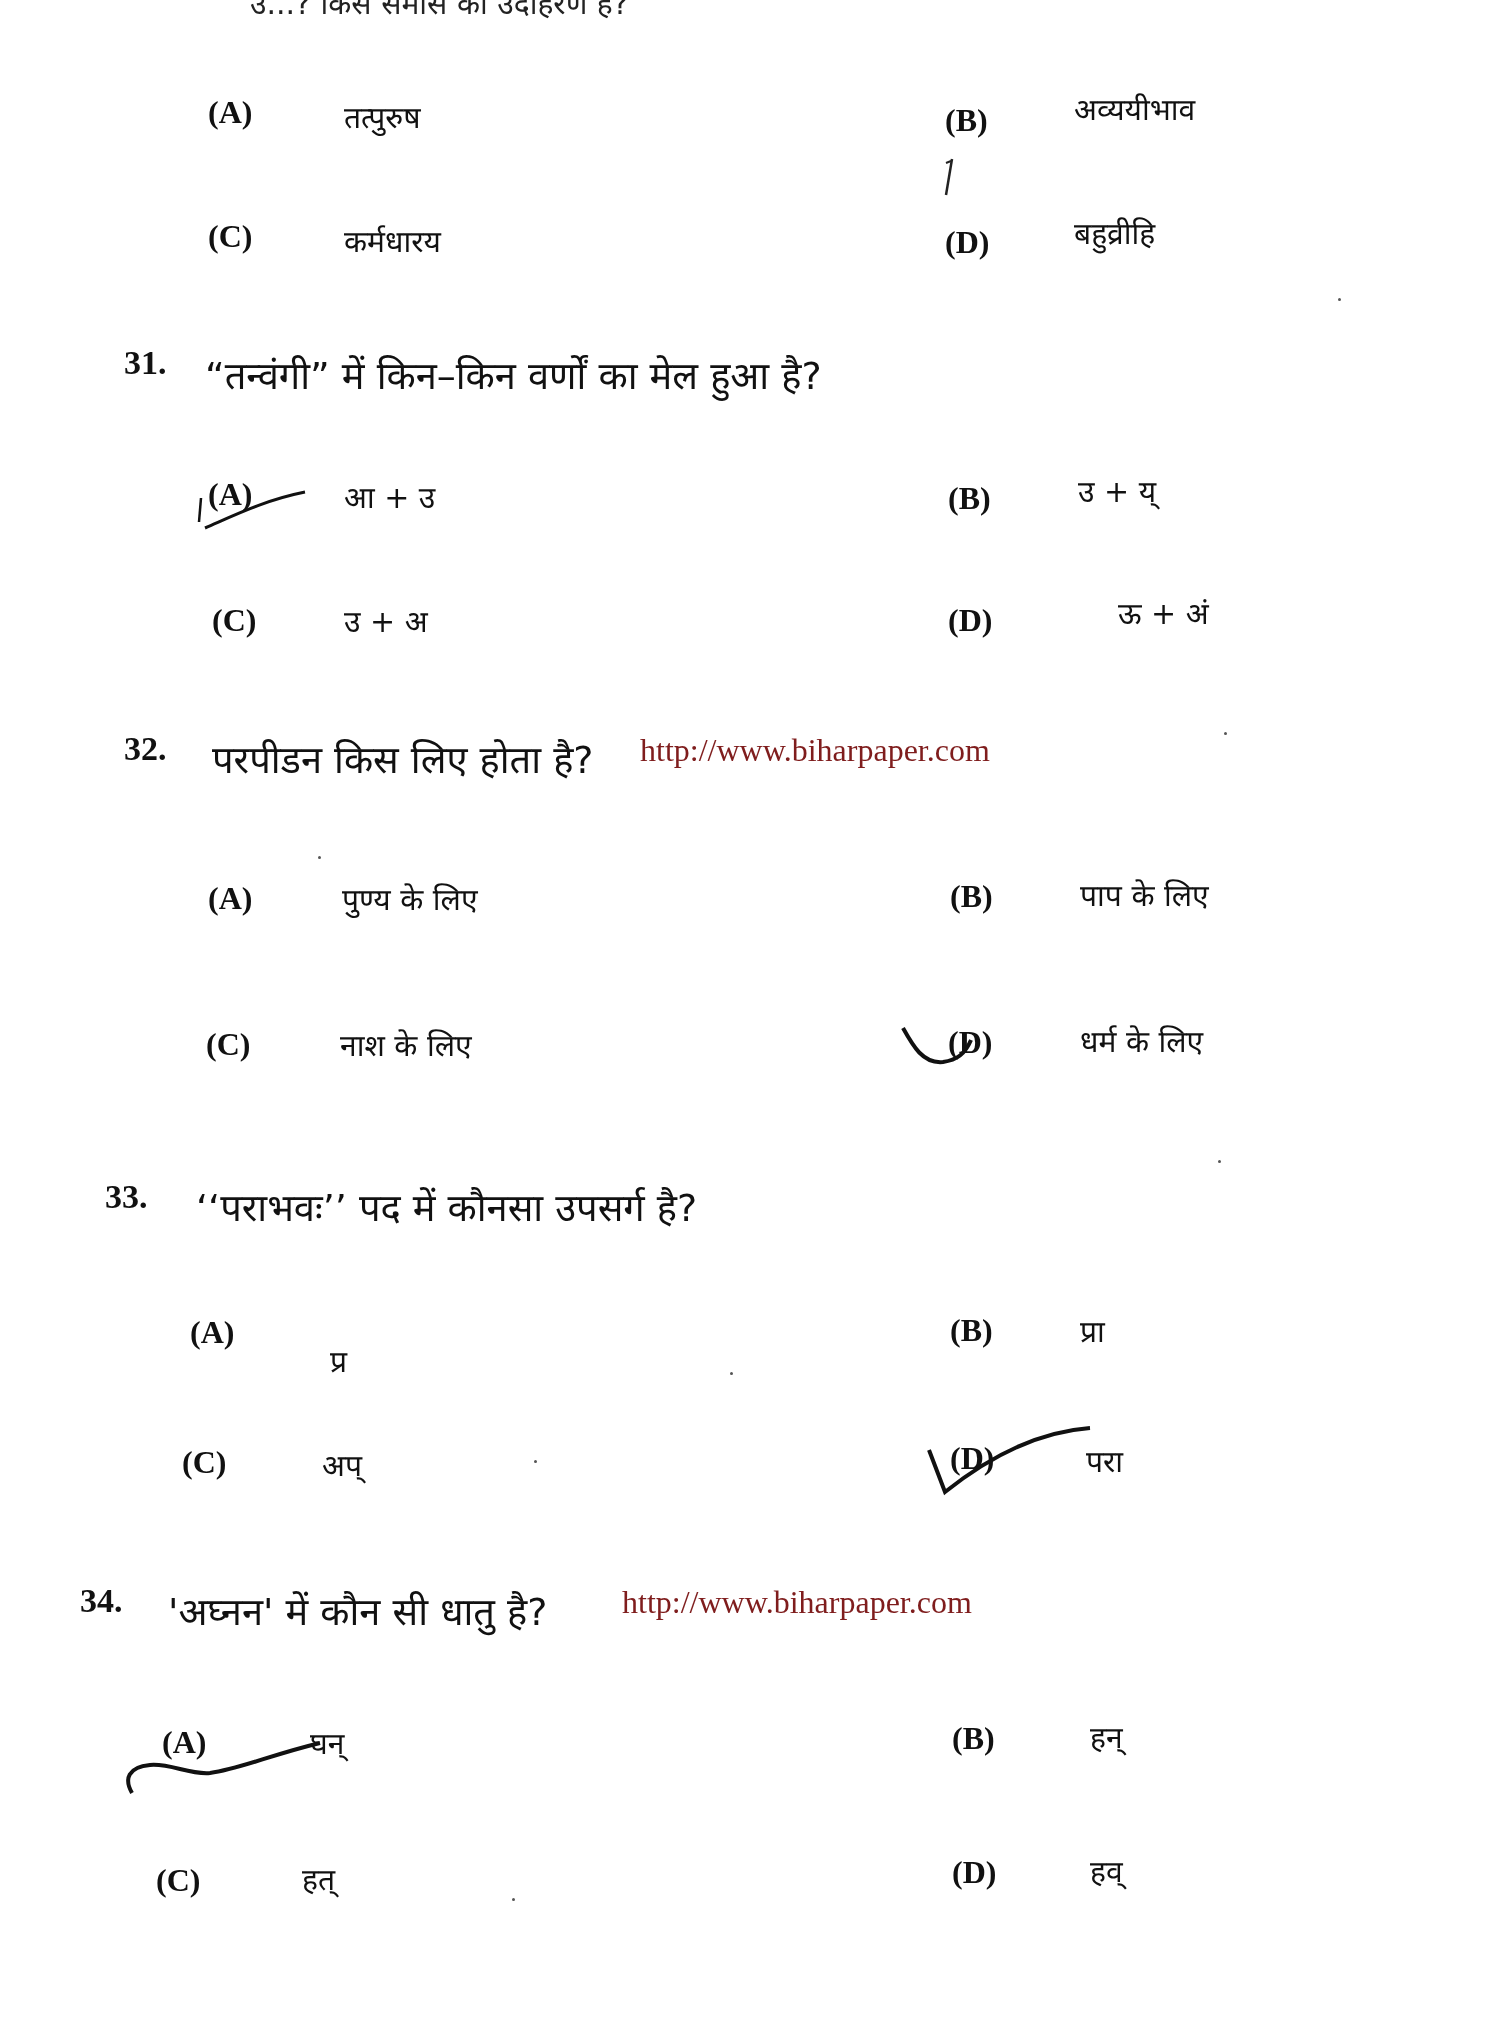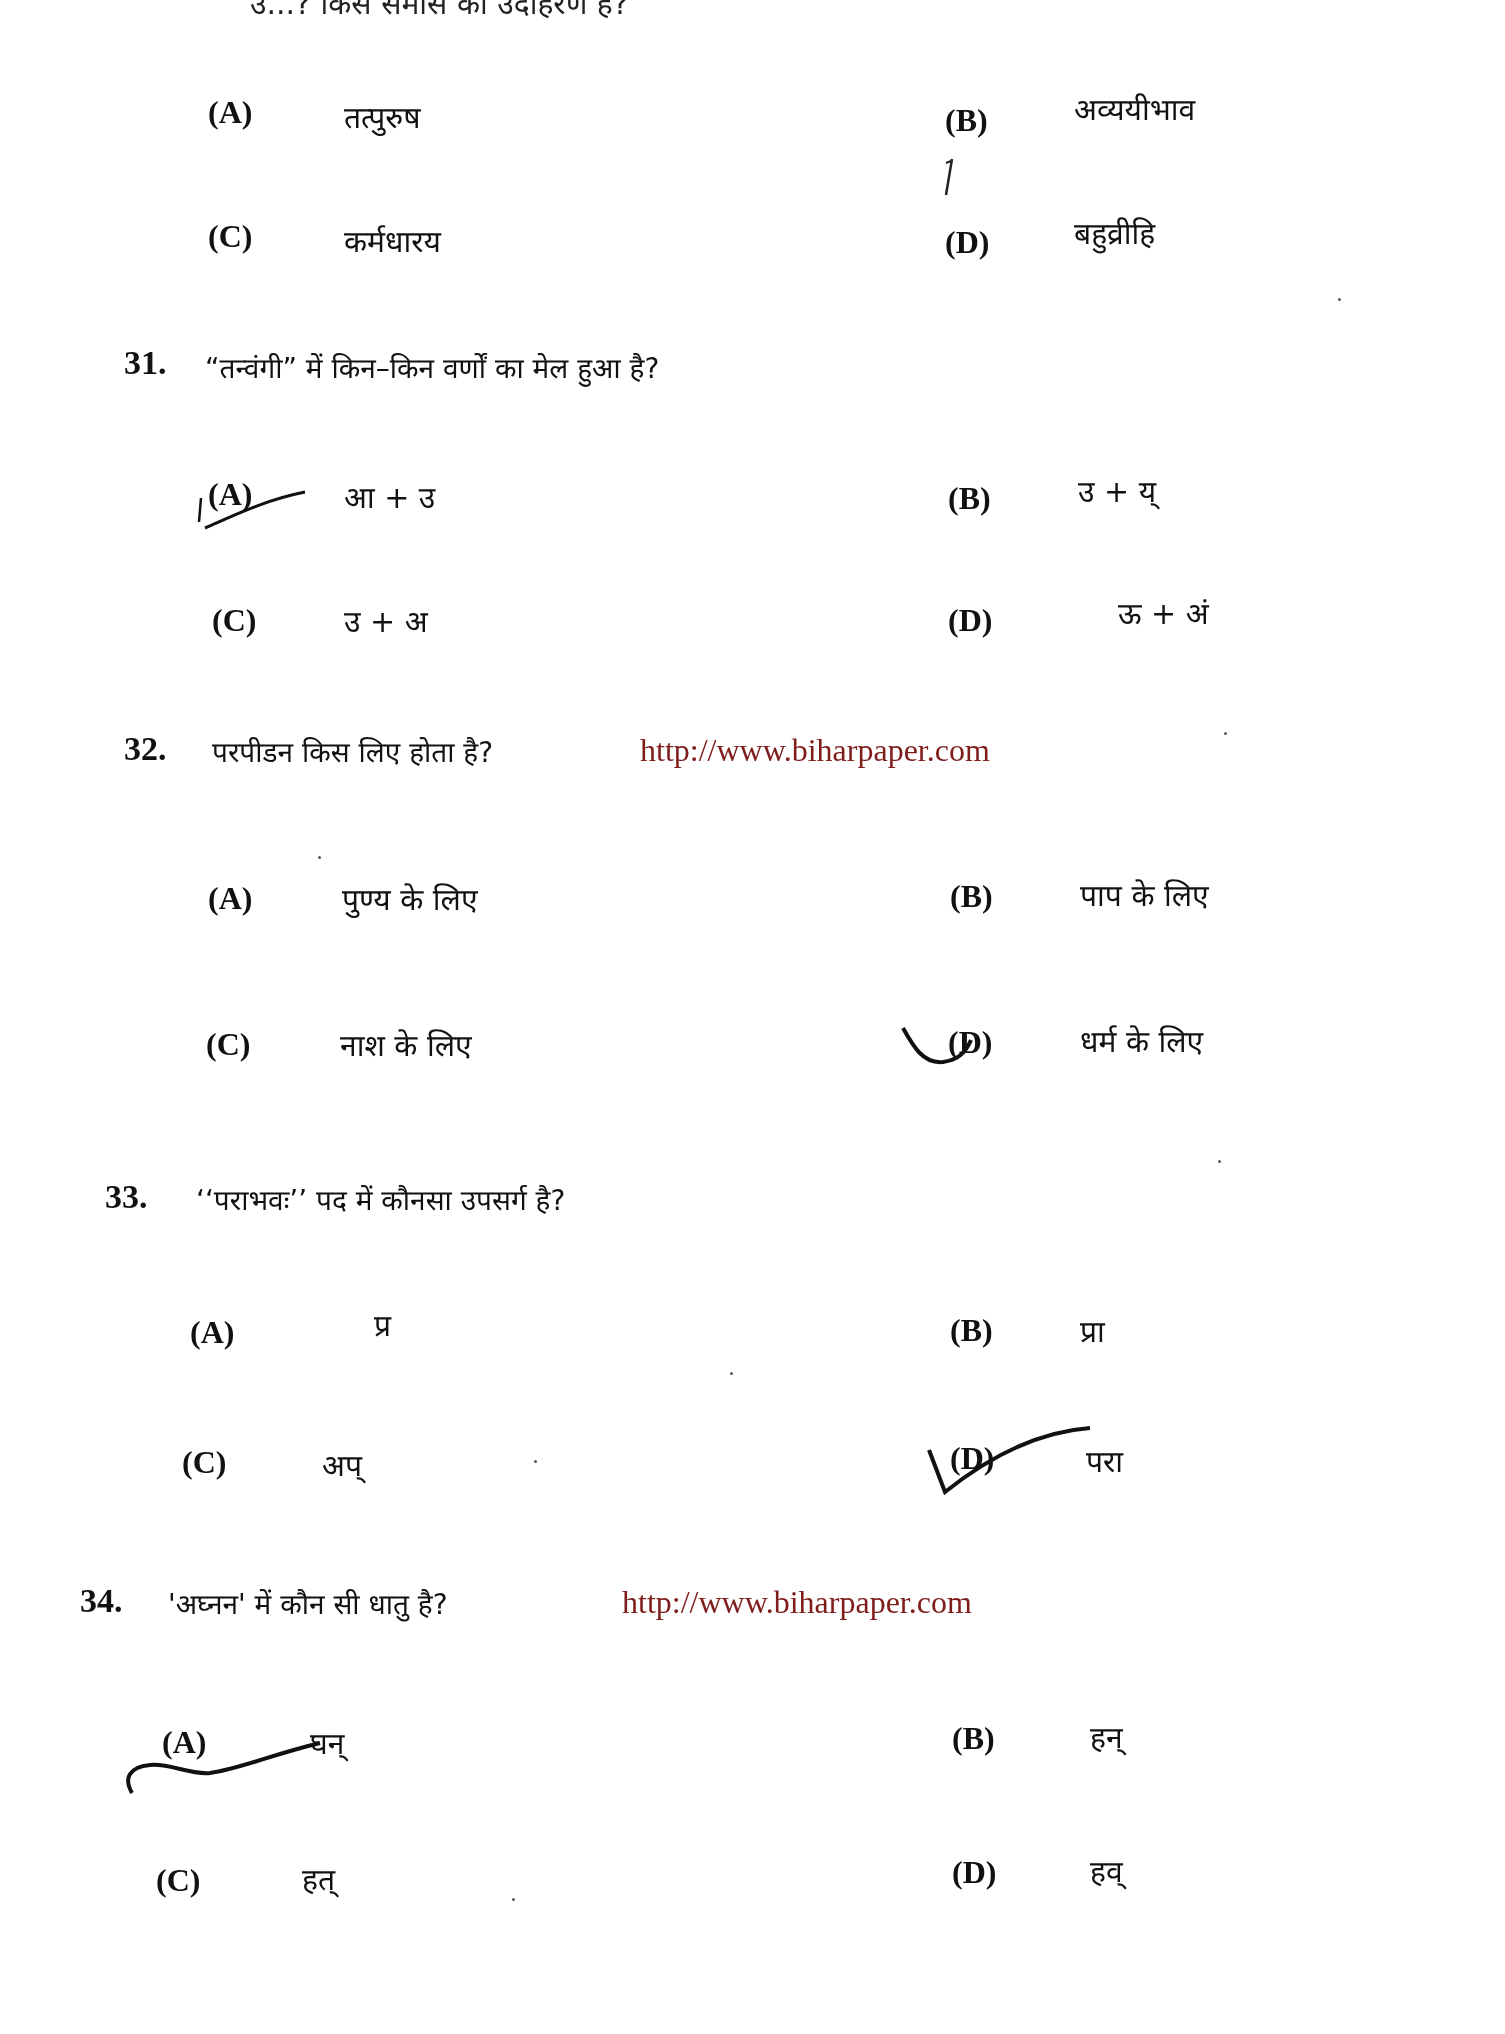--- a/index.html
+++ b/index.html
@@ -3,21 +3,21 @@
 <meta charset="utf-8">
 <style>
   html, body { margin:0; padding:0; }
   body {
     width:1505px; height:2034px; background:#ffffff; position:relative; overflow:hidden;
     font-family: "DejaVu Serif", "Liberation Serif", serif; color:#111;
   }
   .abs { position:absolute; white-space:nowrap; }
   .top-cut { left:250px; top:-18px; font-family:"DejaVu Sans", sans-serif; font-size:30px; color:#222; }
   .qnum { font-family:"Liberation Serif", serif; font-weight:bold; font-size:34px; }
-  .qtext { font-family:"DejaVu Sans", sans-serif; font-size:28px; }
+  .qtext { font-family:"DejaVu Sans", sans-serif; font-size:38px; }
   .url { font-family:"Liberation Serif", serif; font-size:32px; color:#7f1d1d; }
   .lbl { font-family:"Liberation Serif", serif; font-weight:bold; font-size:32px; }
   .opt { font-family:"DejaVu Sans", sans-serif; font-size:30px; }
   .mark { position:absolute; pointer-events:none; }
   .speck { position:absolute; width:3px; height:3px; background:#555; border-radius:50%; }
 </style>
 </head>
 <body>
 
 <div class="abs top-cut">उ...? किस समास का उदाहरण है?</div>
@@ -68,21 +68,21 @@
   <span class="abs opt" style="left:1080px;top:1020px;">धर्म के लिए</span>
   <svg class="mark" style="left:895px;top:1018px;" width="90" height="60">
     <path d="M8 10 C18 28 28 46 48 44 C62 42 70 36 76 22" stroke="#111" stroke-width="4" fill="none"></path>
   </svg>
 </div>
 
 <div>
   <span class="abs qnum" style="left:105px;top:1178px;">33.</span>
   <span class="abs qtext" style="left:196px;top:1180px;">‘‘पराभवः’’ पद में कौनसा उपसर्ग है?</span>
   <span class="abs lbl" style="left:190px;top:1314px;">(A)</span>
-  <span class="abs opt" style="left:330px;top:1304px;margin-left:44px;">प्र</span>
+  <span class="abs opt" style="left:330px;top:1340px;">प्र</span>
   <span class="abs lbl" style="left:950px;top:1312px;">(B)</span>
   <span class="abs opt" style="left:1080px;top:1310px;">प्रा</span>
   <span class="abs lbl" style="left:182px;top:1444px;">(C)</span>
   <span class="abs opt" style="left:322px;top:1444px;">अप्</span>
   <span class="abs lbl" style="left:950px;top:1440px;">(D)</span>
   <span class="abs opt" style="left:1086px;top:1440px;">परा</span>
   <svg class="mark" style="left:915px;top:1420px;" width="180" height="80">
     <path d="M14 30 L30 72 C70 40 120 12 175 8" stroke="#111" stroke-width="4" fill="none"></path>
   </svg>
 </div>

